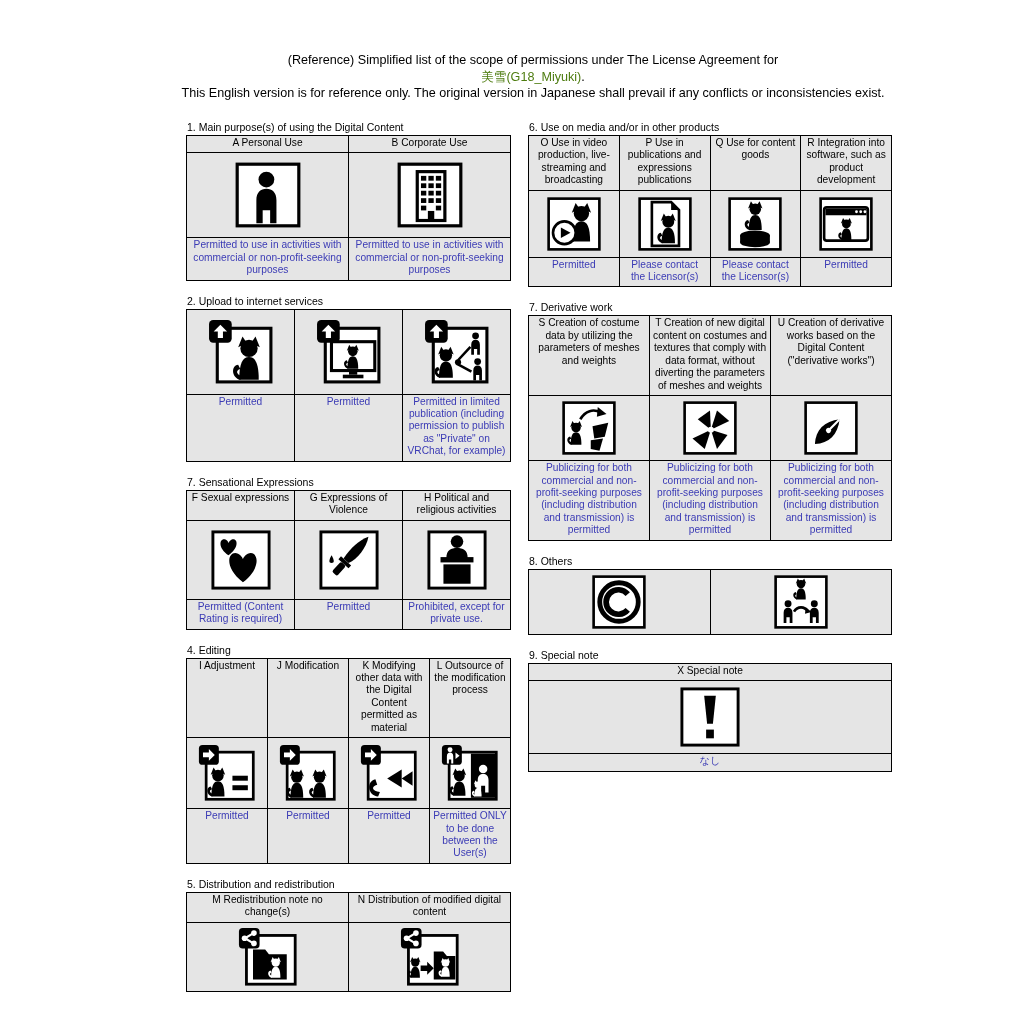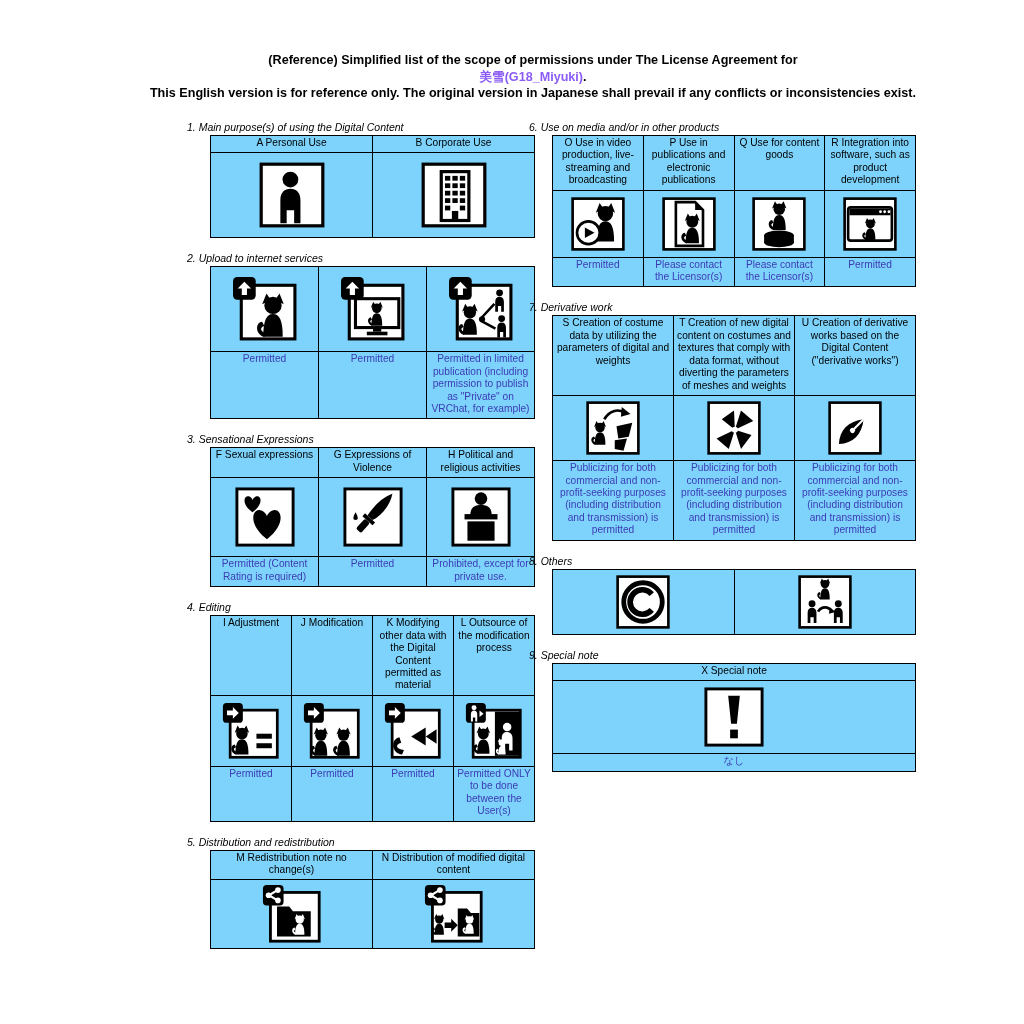--- a/index.html
+++ b/index.html
@@ -1,25 +1,25 @@
 <!DOCTYPE html>
 <html><head>
 <meta charset="utf-8">
 <style>
   html,body{margin:0;padding:0;background:#fff;}
   .page{width:1024px;height:1024px;background:#fff;position:relative;overflow:hidden;
         font-family:"Liberation Sans",sans-serif;color:#000;}
-  .title-block{margin-top:52px;text-align:center;font-weight:bold;font-size:12.6px;line-height:1.32;margin-left:42px;}
-  .title-name{color:#8b5cf6;}
+  .title-block{margin-top:52px;text-align:center;font-weight:normal;font-size:12.6px;line-height:1.32;margin-left:42px;}
+  .title-name{color:#4d7c0f;}
   .cols{display:flex;gap:17px;margin:19px 0 0 186px;align-items:flex-start;}
   .col-left{width:325px;flex:none;}
   .col-right{width:364px;flex:none;}
   .section{margin-bottom:14px;}
-  .section-title{font-size:10.5px;margin:0 0 2px 1px;font-style:italic;}
-  table.tbl{width:100%;border-collapse:collapse;table-layout:fixed;background:#7dd3fc;margin-left:24px;}
+  .section-title{font-size:10.5px;margin:0 0 2px 1px;}
+  table.tbl{width:100%;border-collapse:collapse;table-layout:fixed;background:#e5e5e5;}
   .tbl td{border:1.6px solid #000;padding:1px 3px 3px;text-align:center;
           font-size:10.2px;line-height:1.22;vertical-align:top;overflow:hidden;}
   .ico td{vertical-align:middle;padding:2px;}
   .sta td{color:#3b3bb5;}
   .ic{display:block;margin:0 auto;}
   .fr{fill:#fff;stroke:#000;stroke-width:3;}
   .s1 .ico td{height:80px;} .s2 .ico td{height:80px;} .s3 .ico td{height:74px;}
   .s4 .ico td{height:66px;} .s5 .ico td{height:64px;} .s6 .ico td{height:62px;}
   .s7 .ico td{height:60px;} .s8 .ico td{height:60px;} .s9 .ico td{height:68px;}
   svg{shape-rendering:geometricPrecision;}
@@ -104,20 +104,24 @@
                   <rect x="23.5" y="35" width="5" height="4.5"></rect>
                       <rect x="30.5" y="35" width="5" height="4.5"></rect>
                       <rect x="37.5" y="35" width="5" height="4.5"></rect>
                   <rect x="23.5" y="42" width="5" height="4.5"></rect>
                       <rect x="37.5" y="42" width="5" height="4.5"></rect>
                   <rect x="30" y="47" width="6" height="9"></rect>
                 </g>
               </svg>
             </td>
           </tr>
+          <tr class="sta">
+            <td>Permitted to use in activities with commercial or non-profit-seeking purposes</td>
+            <td>Permitted to use in activities with commercial or non-profit-seeking purposes</td>
+          </tr>
         </tbody>
           </table>
       </div>
 
       <div class="section s2">
         <div class="section-title">2. Upload to internet services</div>
         <table class="tbl">
           <tbody>
           <tr class="ico">
             <td>
@@ -155,21 +159,21 @@
           <tr class="sta">
             <td>Permitted</td>
             <td>Permitted</td>
             <td>Permitted in limited publication (including permission to publish as "Private" on VRChat, for example)</td>
           </tr>
         </tbody>
           </table>
       </div>
 
       <div class="section s3">
-        <div class="section-title">3. Sensational Expressions</div>
+        <div class="section-title">7. Sensational Expressions</div>
         <table class="tbl">
           <tbody>
               <tr class="hdr">
             <td>F Sexual expressions</td>
             <td>G Expressions of Violence</td>
             <td>H Political and religious activities</td>
           </tr>
           <tr class="ico">
             <td>
               <svg class="ic" width="62" height="62" viewBox="0 0 64 64">
@@ -308,21 +312,21 @@
     </div>
 
     <div class="col-right">
 
       <div class="section s6">
         <div class="section-title">6. Use on media and/or in other products</div>
         <table class="tbl">
           <tbody>
               <tr class="hdr">
             <td>O Use in video production, live-streaming and broadcasting</td>
-            <td>P Use in publications and electronic publications</td>
+            <td>P Use in publications and expressions publications</td>
             <td>Q Use for content goods</td>
             <td>R Integration into software, such as product development</td>
           </tr>
           <tr class="ico">
             <td>
               <svg class="ic" width="56" height="56" viewBox="0 0 64 64">
                 <rect class="fr" x="3" y="3" width="58" height="58"></rect>
                 <use href="#cat" transform="translate(24,8) scale(1.1)"></use>
                 <circle cx="21" cy="42" r="13" fill="#fff" stroke="#000" stroke-width="3"></circle>
                 <polygon points="17,36 28,42 17,48"></polygon>
@@ -365,21 +369,21 @@
           </tr>
         </tbody>
           </table>
       </div>
 
       <div class="section s7">
         <div class="section-title">7. Derivative work</div>
         <table class="tbl">
           <tbody>
               <tr class="hdr">
-            <td>S Creation of costume data by utilizing the parameters of digital and weights</td>
+            <td>S Creation of costume data by utilizing the parameters of meshes and weights</td>
             <td>T Creation of new digital content on costumes and textures that comply with data format, without diverting the parameters of meshes and weights</td>
             <td>U Creation of derivative works based on the Digital Content ("derivative works")</td>
           </tr>
           <tr class="ico">
             <td>
               <svg class="ic" width="56" height="56" viewBox="0 0 64 64">
                 <rect class="fr" x="3" y="3" width="58" height="58"></rect>
                 <use href="#cat" transform="translate(7,24) scale(0.68)"></use>
                 <path d="M22,22 C28,12 37,10 45,14" fill="none" stroke="#000" stroke-width="3"></path>
                 <polygon points="42,8 52,16 41,19"></polygon>

